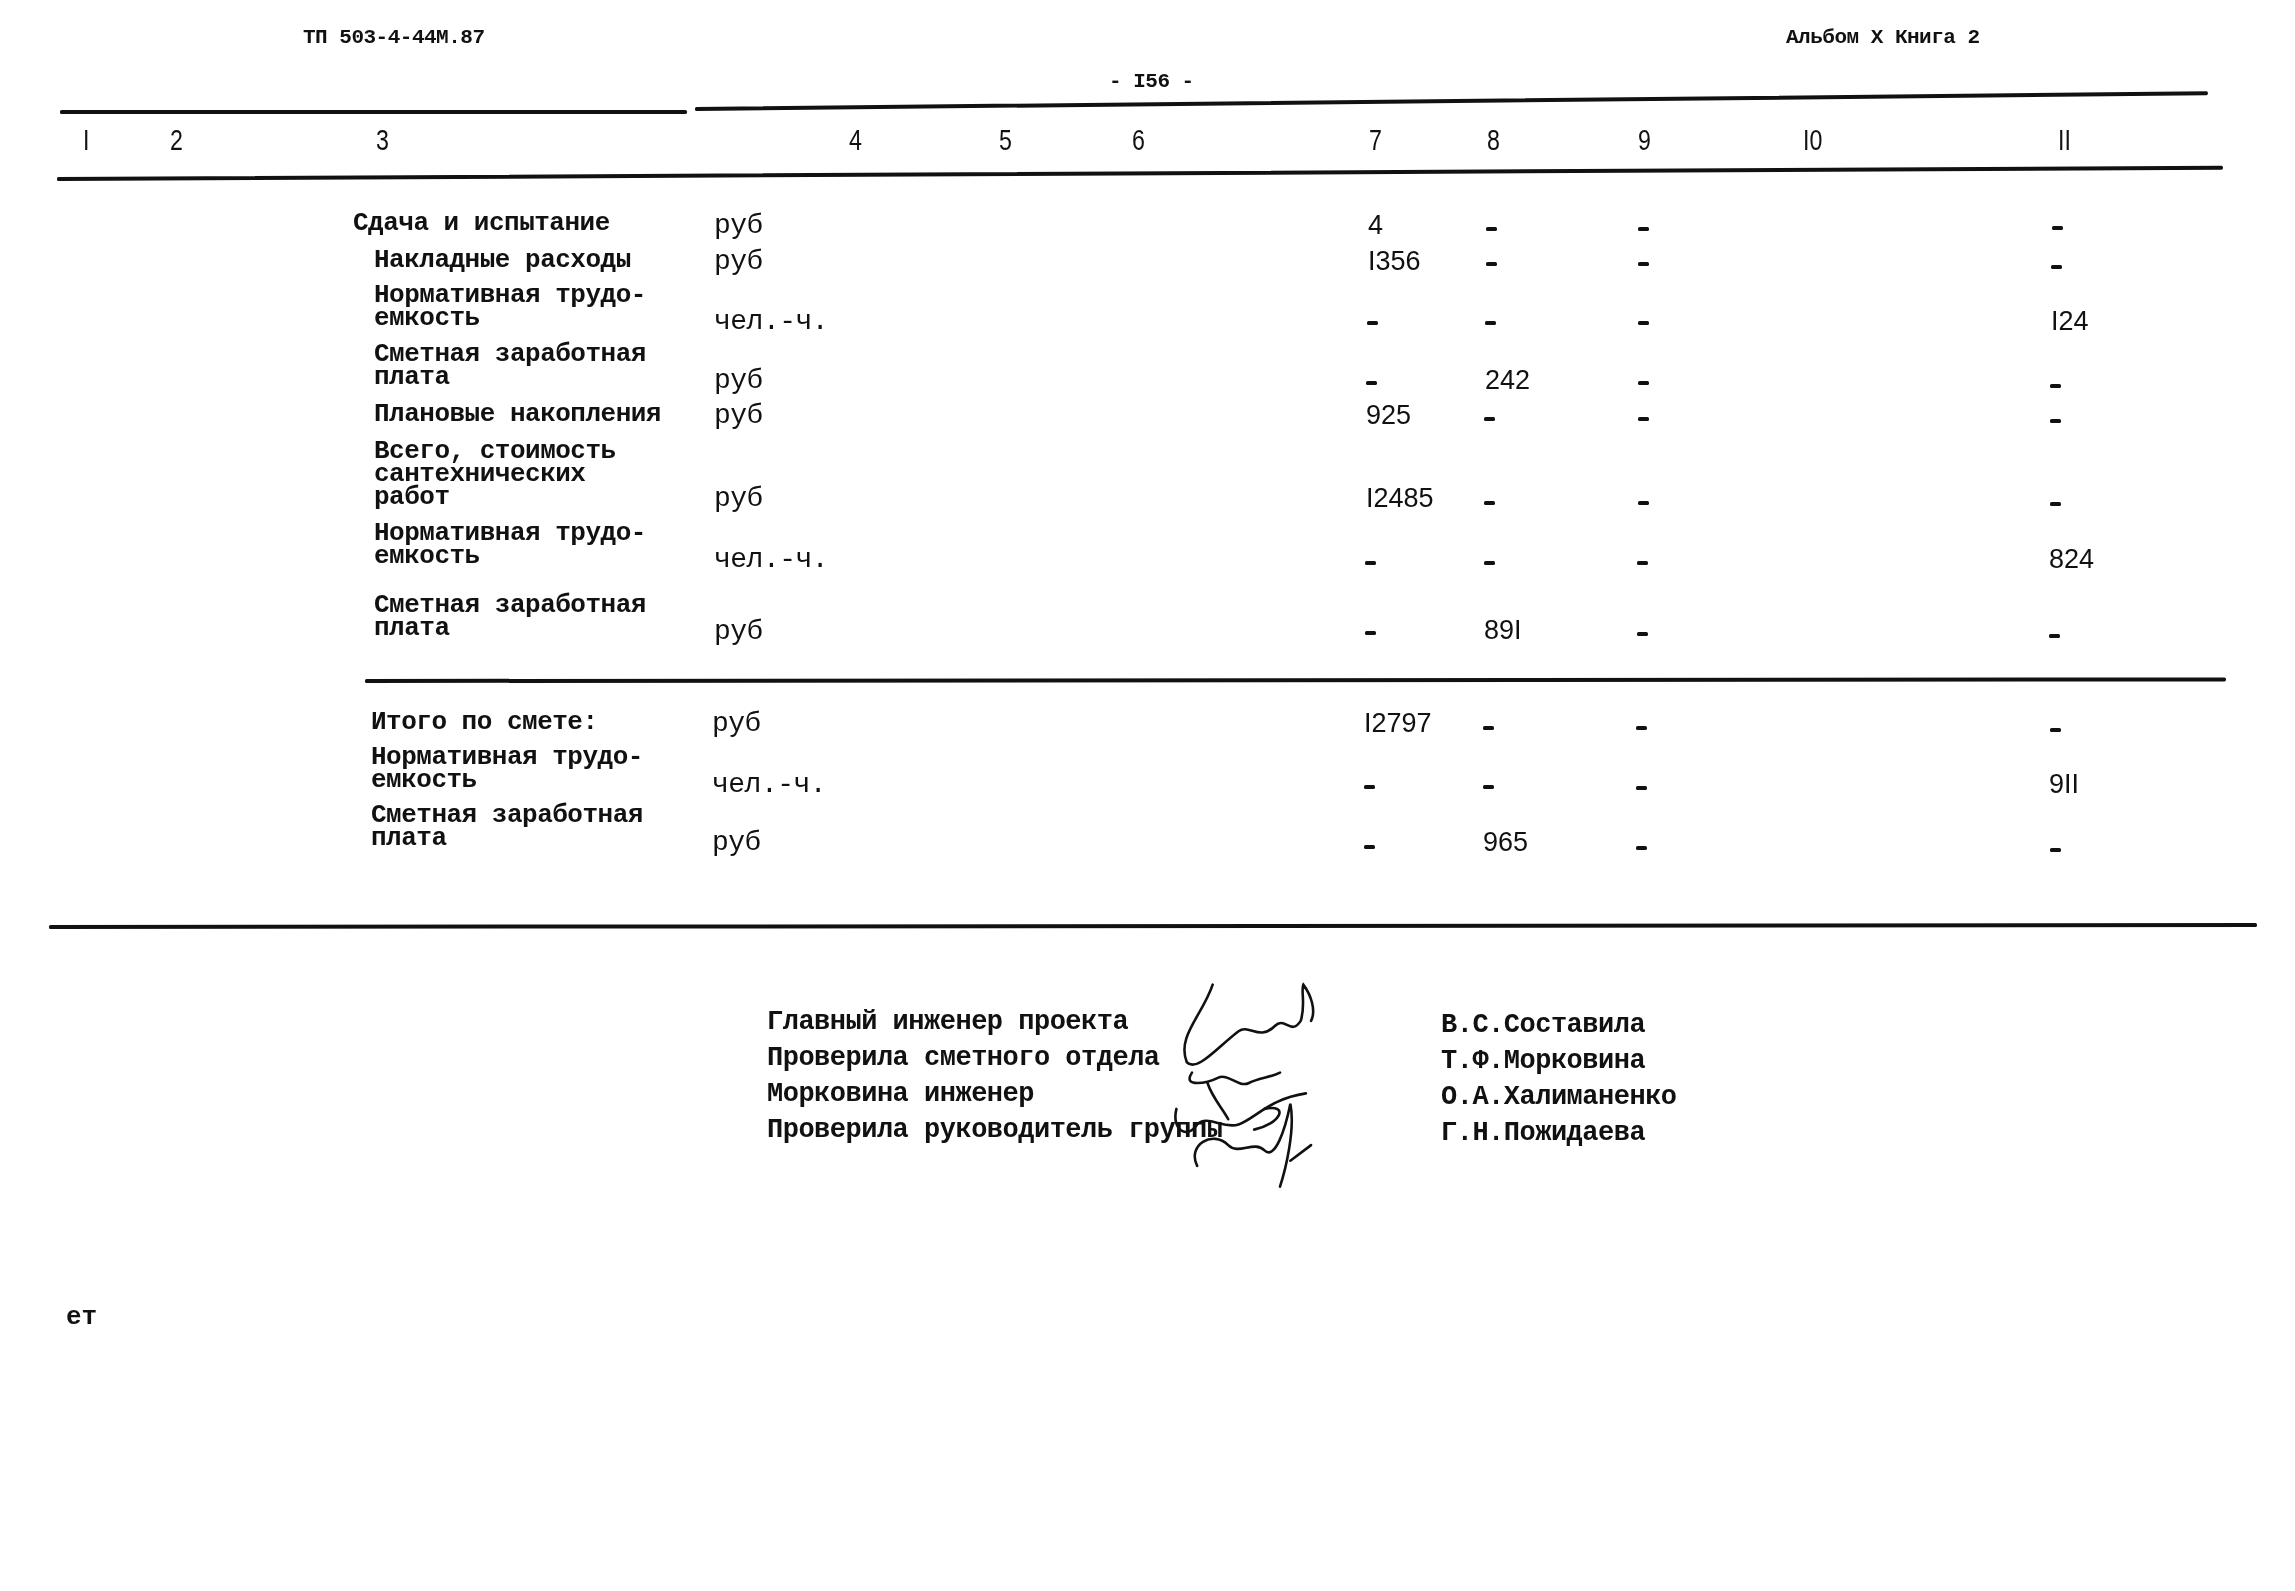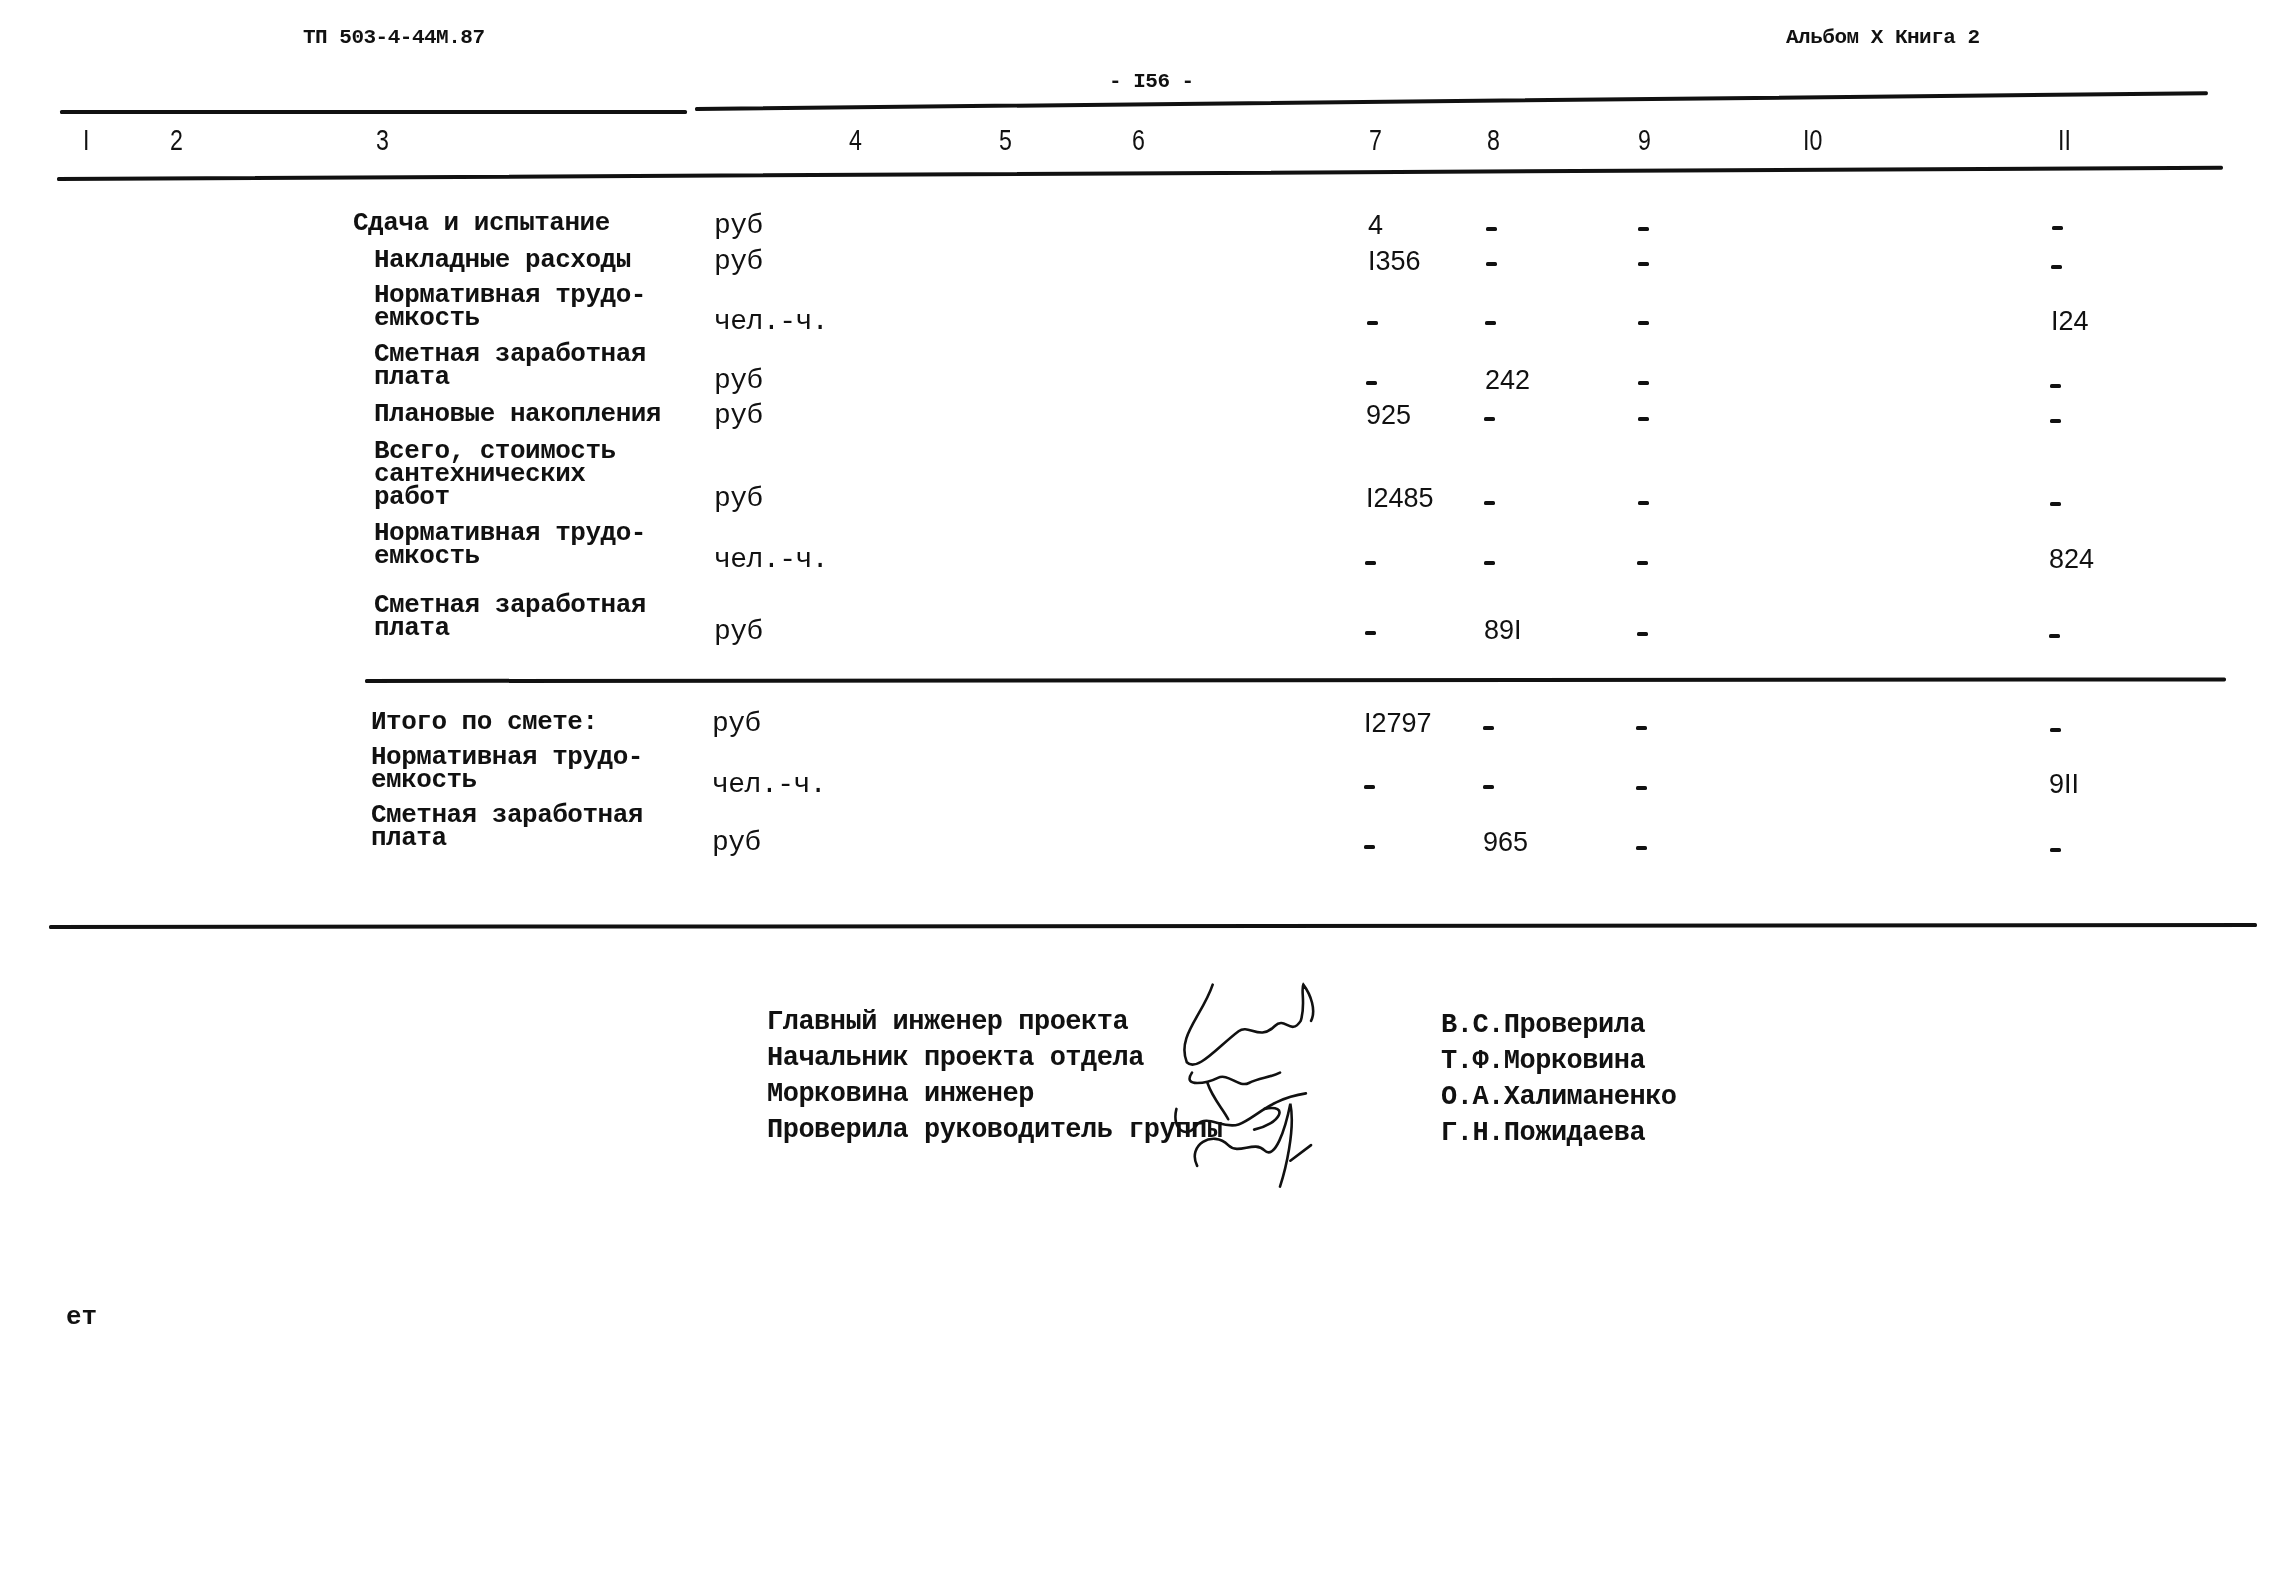--- a/index.html
+++ b/index.html
@@ -151,36 +151,36 @@
     <div class="val" style="left:1483px; top:827px;">965</div>
     <div class="dash" style="left:1636px; top:846px;"></div>
     <div class="dash" style="left:2050px; top:848px;"></div>
   </div>
 </div>
 
 <div class="rule" style="left:49px; top:925px; width:2208px; transform:rotate(-0.05deg); transform-origin:left center;"></div>
 
 <div>
   <div class="sig-role" style="left:767px; top:1007px;">Главный инженер проекта</div>
-  <div class="sig-role" style="left:767px; top:1043px;">Начальник проекта отдела</div>
+  <div class="sig-role" style="left:767px; top:1043px;">Проверила сметного отдела</div>
   <div class="sig-role" style="left:767px; top:1079px;">Морковина инженер</div>
   <div class="sig-role" style="left:767px; top:1115px;">Проверила руководитель группы</div>
 
   <svg class="sig-mark" style="left:1135px; top:974px;" width="290" height="218" viewBox="0 0 560 420">
     <g fill="none" stroke="#111" stroke-width="5" stroke-linecap="round">
       <path d="M150 20 C 130 80, 80 120, 100 170 C 120 190, 160 140, 200 110 C 220 95, 240 130, 270 100 C 290 80, 300 120, 320 90 C 330 60, 320 30, 325 20 C 340 40, 350 70, 340 90"></path>
       <path d="M110 190 C 90 220, 140 210, 160 200 C 180 190, 200 220, 220 210 C 240 200, 260 200, 280 190"></path>
       <path d="M140 210 C 150 240, 170 260, 180 280"></path>
       <path d="M80 260 C 70 300, 100 320, 120 290 C 140 270, 170 300, 200 290 C 230 280, 260 240, 330 230"></path>
       <path d="M250 260 C 300 250, 280 290, 230 300"></path>
       <path d="M120 370 C 100 330, 150 300, 180 330 C 200 350, 230 320, 250 340 C 270 360, 290 300, 300 250 C 310 300, 290 380, 280 410"></path>
       <path d="M300 360 L 340 330"></path>
     </g>
   </svg>
 
-  <div class="sig-name" style="left:1441px; top:1010px;">В.С.Проверила</div>
+  <div class="sig-name" style="left:1441px; top:1010px;">В.С.Составила</div>
   <div class="sig-name" style="left:1441px; top:1046px;">Т.Ф.Морковина</div>
   <div class="sig-name" style="left:1441px; top:1082px;">О.А.Халиманенко</div>
   <div class="sig-name" style="left:1441px; top:1118px;">Г.Н.Пожидаева</div>
 </div>
 
 <div class="abs" style="left:66px; top:1302px; font-size:26px; font-weight:bold;">ет</div>
 
 
 </body></html>

